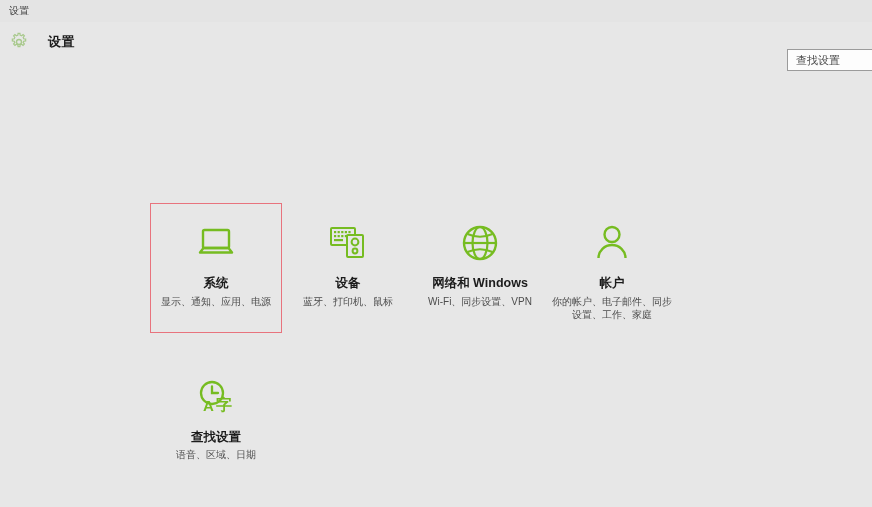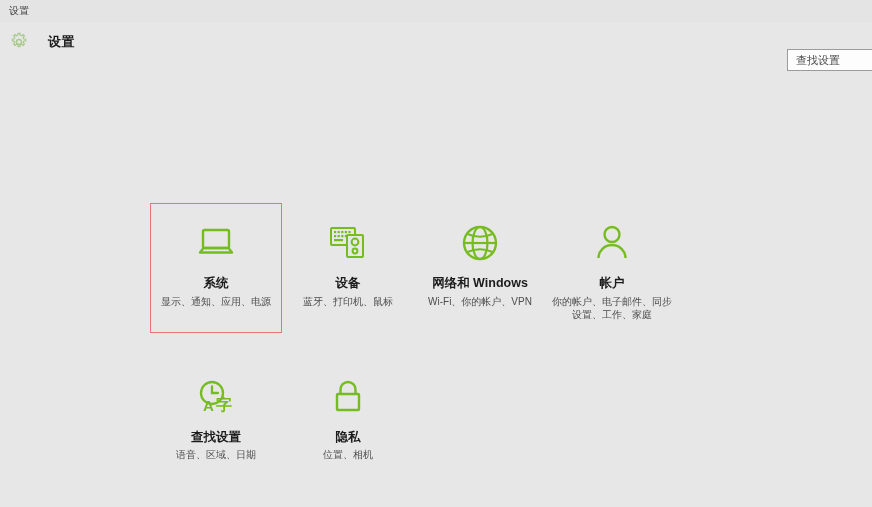--- a/index.html
+++ b/index.html
@@ -199,21 +199,21 @@
         <span class="tile-icon">
           <svg width="40" height="40" viewBox="0 0 40 40" aria-hidden="true">
             <circle cx="20" cy="20" r="16" fill="none" stroke="#76bc21" stroke-width="2.4"></circle>
             <ellipse cx="20" cy="20" rx="7.5" ry="16" fill="none" stroke="#76bc21" stroke-width="2.2"></ellipse>
             <line x1="4" y1="20" x2="36" y2="20" stroke="#76bc21" stroke-width="2.2"></line>
             <path d="M7.5 11 Q20 16.5 32.5 11" fill="none" stroke="#76bc21" stroke-width="2"></path>
             <path d="M7.5 29 Q20 23.5 32.5 29" fill="none" stroke="#76bc21" stroke-width="2"></path>
           </svg>
         </span>
         <div class="tile-title">网络和 Windows</div>
-        <div class="tile-desc">Wi-Fi、你的帐户、VPN</div>
+        <div class="tile-desc">Wi-Fi、同步设置、VPN</div>
       </div>
 
 
       <div class="tile">
         <span class="tile-icon">
           <svg width="40" height="40" viewBox="0 0 40 40" aria-hidden="true">
             <circle cx="20" cy="11.5" r="7.5" fill="none" stroke="#76bc21" stroke-width="2.4"></circle>
             <path d="M6.5 35 a13.5 13 0 0 1 27 0" fill="none" stroke="#76bc21" stroke-width="2.4"></path>
           </svg>
         </span>
@@ -232,30 +232,20 @@
             <path d="M18 9.5 L18 16 L24 16" fill="none" stroke="#76bc21" stroke-width="2.3" stroke-linecap="round"></path>
             <text x="14.5" y="34" font-family="'Liberation Sans',sans-serif" font-size="15" font-weight="bold" fill="#76bc21" text-anchor="middle">A</text>
             <text x="30" y="33" font-family="'DejaVu Sans',sans-serif" font-size="16" font-weight="bold" fill="#76bc21" text-anchor="middle">字</text>
           </svg>
         </span>
         <div class="tile-title">查找设置</div>
         <div class="tile-desc">语音、区域、日期</div>
       </div>
 
 
-      <div class="tile">
-        <span class="tile-icon">
-          <svg width="38" height="40" viewBox="0 0 38 40" aria-hidden="true">
-            <path d="M11.5 17 v-4.5 a7.5 7.5 0 0 1 15 0 V17" fill="none" stroke="#76bc21" stroke-width="2.4"></path>
-            <rect x="8" y="17" width="22" height="16" rx="1" fill="none" stroke="#76bc21" stroke-width="2.4"></rect>
-          </svg>
-        </span>
-        <div class="tile-title">隐私</div>
-        <div class="tile-desc">位置、相机</div>
-      </div>
 
 
       <div class="tile"></div>
 
     </div>
 
   </div>
 </div>
 
 </body></html>

